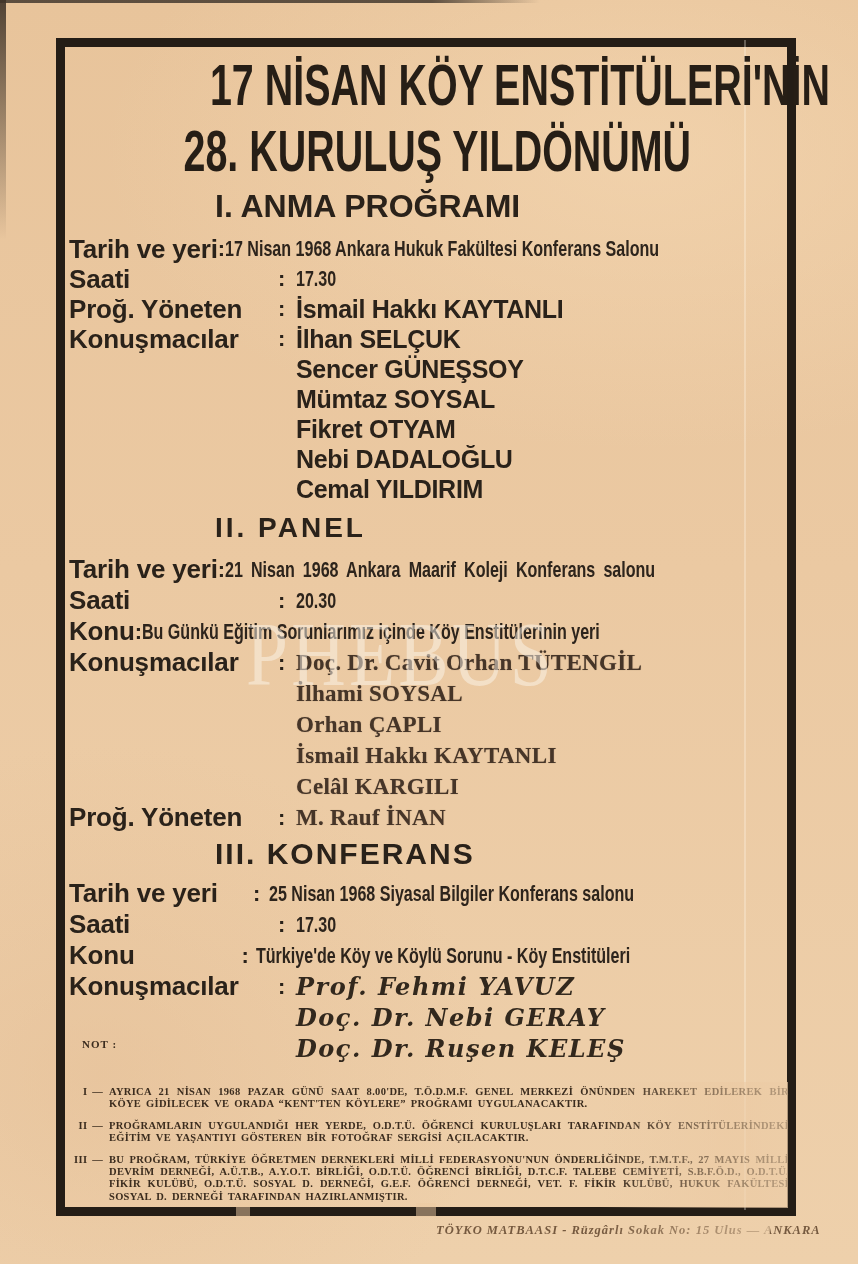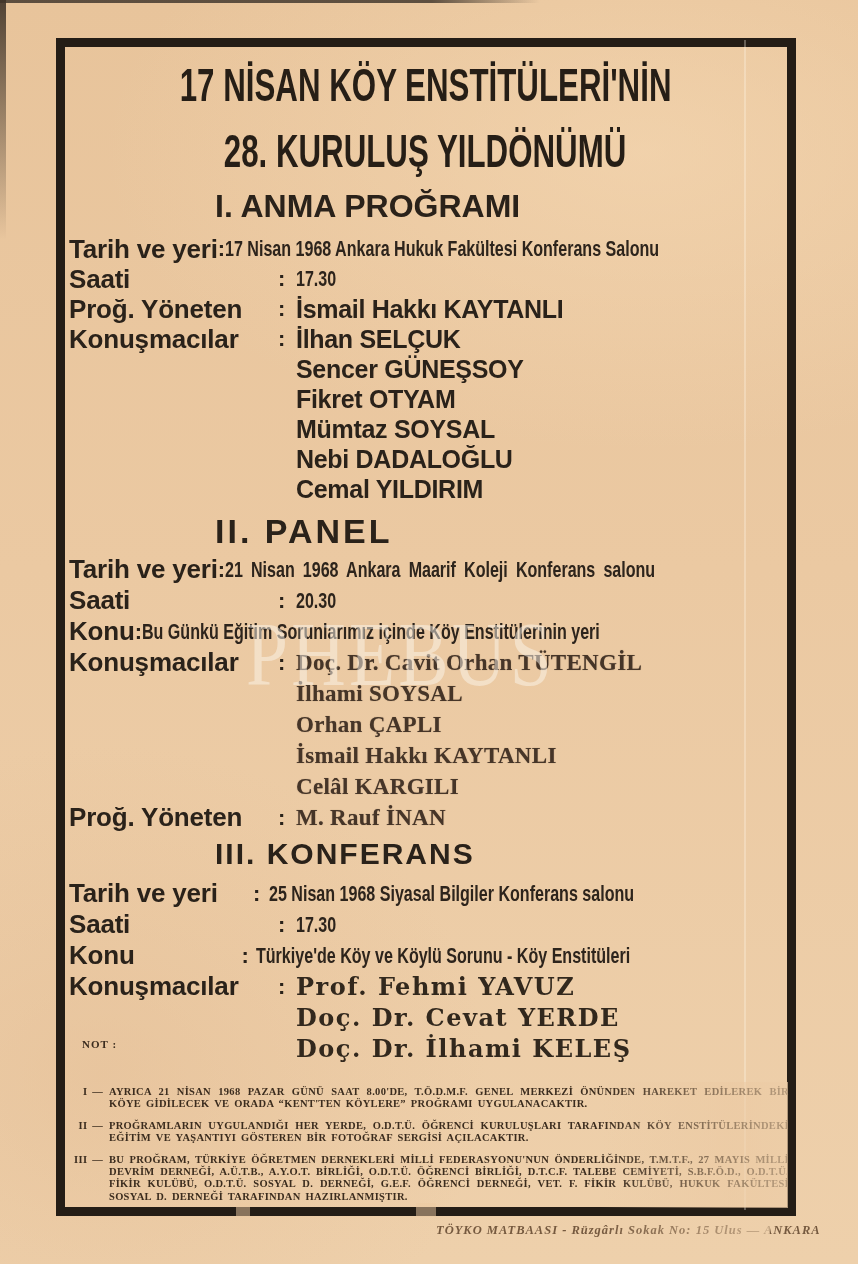--- a/index.html
+++ b/index.html
@@ -22,27 +22,27 @@
   .crease{position:absolute;left:744px;top:40px;width:2px;height:1170px;
     background:rgba(255,247,235,.30);}
   
   .frame{position:absolute;left:56px;top:38px;width:722px;height:1160px;
     border:9px solid #241d16;}
   .bar-gap{position:absolute;height:14px;top:1203px;background:rgba(235,201,162,.5);}
   .gap1{left:236px;width:14px;}
   .gap2{left:416px;width:20px;}
 
   .title-block{position:absolute;left:64px;top:52px;width:722px;text-align:center;
-    font-weight:bold;line-height:66px;font-size:46px;letter-spacing:0;}
+    font-weight:bold;line-height:66px;font-size:58px;letter-spacing:0;}
   .title-line{display:inline-block;transform:scaleX(.68);transform-origin:center;
     white-space:nowrap;color:#261e16;}
 
   .heading{position:absolute;left:215px;font-weight:bold;color:#2a221a;white-space:nowrap;}
   .h1{top:188px;font-size:32px;letter-spacing:0;}
-  .h2{top:512px;font-size:34px;letter-spacing:3px;}
+  .h2{top:512px;font-size:28px;letter-spacing:3px;}
   .h3{top:837px;font-size:30px;letter-spacing:2px;}
 
   .rows{position:absolute;left:69px;width:700px;}
   .s1{top:234px;}
   .s2{top:554px;}
   .s3{top:878px;}
   .row{display:flex;align-items:center;}
   .s1 .row{height:30px;}
   .s2 .row{height:31px;}
   .s3 .row{height:31px;}
@@ -50,21 +50,21 @@
     white-space:nowrap;color:#2a221a;}
   .col{width:18px;font-weight:bold;font-size:22px;color:#2a221a;}
   .val{flex:1;white-space:nowrap;}
   .v-cond{display:inline-block;transform:scaleX(.73);transform-origin:left center;
     font-weight:bold;font-size:22px;white-space:nowrap;color:#2d241c;}
   .v-wide{word-spacing:5px;}
   .v-name{font-weight:bold;font-size:25px;letter-spacing:-0.3px;color:#2a221a;}
   .v-serif{font-family:Liberation Serif, serif;font-weight:bold;font-size:23px;
     color:#463528;text-shadow:0 0 1px rgba(70,53,40,.45);letter-spacing:.3px;}
   .v-display{font-family:"DejaVu Serif", serif;font-weight:bold;font-size:24px;
-    letter-spacing:1.5px;color:#32281d;}
+    letter-spacing:1.5px;color:#32281d;font-style:italic;}
 
   .not-heading{position:absolute;left:82px;top:1038px;
     font-family:"Liberation Serif", serif;font-weight:bold;font-size:11px;
     letter-spacing:1px;color:#3b2c1e;}
   .notes{position:absolute;left:73px;top:1086px;width:716px;
     font-family:"Liberation Serif", serif;font-weight:bold;font-size:10.5px;
     line-height:12.4px;color:#3b2c1e;letter-spacing:.3px;word-spacing:2px;}
   .note{display:flex;margin-bottom:9px;}
   .note .num{width:30px;flex:none;text-align:right;white-space:nowrap;}
   .note .txt{flex:1;margin-left:6px;text-align:justify;}
@@ -122,30 +122,30 @@
       <div class="val"><span class="v-name">İlhan SELÇUK</span></div>
     </div>
     <div class="row">
       <div class="lbl"></div>
       <div class="col"></div>
       <div class="val"><span class="v-name">Sencer GÜNEŞSOY</span></div>
     </div>
     <div class="row">
       <div class="lbl"></div>
       <div class="col"></div>
+      <div class="val"><span class="v-name">Mümtaz SOYSAL</span></div>
+    </div>
+    <div class="row">
+      <div class="lbl"></div>
+      <div class="col"></div>
       <div class="val"><span class="v-name">Fikret OTYAM</span></div>
     </div>
     <div class="row">
       <div class="lbl"></div>
       <div class="col"></div>
-      <div class="val"><span class="v-name">Mümtaz SOYSAL</span></div>
-    </div>
-    <div class="row">
-      <div class="lbl"></div>
-      <div class="col"></div>
       <div class="val"><span class="v-name">Nebi DADALOĞLU</span></div>
     </div>
     <div class="row">
       <div class="lbl"></div>
       <div class="col"></div>
       <div class="val"><span class="v-name">Cemal YILDIRIM</span></div>
     </div>
   </div>
 
   <div class="heading h2">II. PANEL</div>
@@ -217,26 +217,26 @@
       <div class="val"><span class="v-cond">Türkiye'de Köy ve Köylü Sorunu - Köy Enstitüleri</span></div>
     </div>
     <div class="row">
       <div class="lbl">Konuşmacılar</div>
       <div class="col">:</div>
       <div class="val"><span class="v-display">Prof. Fehmi YAVUZ</span></div>
     </div>
     <div class="row">
       <div class="lbl"></div>
       <div class="col"></div>
-      <div class="val"><span class="v-display">Doç. Dr. Cevat YERDE</span></div>
-    </div>
-    <div class="row">
-      <div class="lbl"></div>
-      <div class="col"></div>
-      <div class="val"><span class="v-display">Doç. Dr. İlhami KELEŞ</span></div>
+      <div class="val"><span class="v-display">Doç. Dr. Nebi GERAY</span></div>
+    </div>
+    <div class="row">
+      <div class="lbl"></div>
+      <div class="col"></div>
+      <div class="val"><span class="v-display">Doç. Dr. Ruşen KELEŞ</span></div>
     </div>
   </div>
 
   <div class="not-heading">NOT :</div>
 
   <div class="notes">
     <div class="note">
       <div class="num">I —</div>
       <div class="txt">AYRICA 21 NİSAN 1968 PAZAR GÜNÜ SAAT 8.00'DE, T.Ö.D.M.F. GENEL MERKEZİ ÖNÜNDEN HAREKET EDİLEREK BİR KÖYE GİDİLECEK VE ORADA “KENT'TEN KÖYLERE” PROĞRAMI UYGULANACAKTIR.</div>
     </div>

